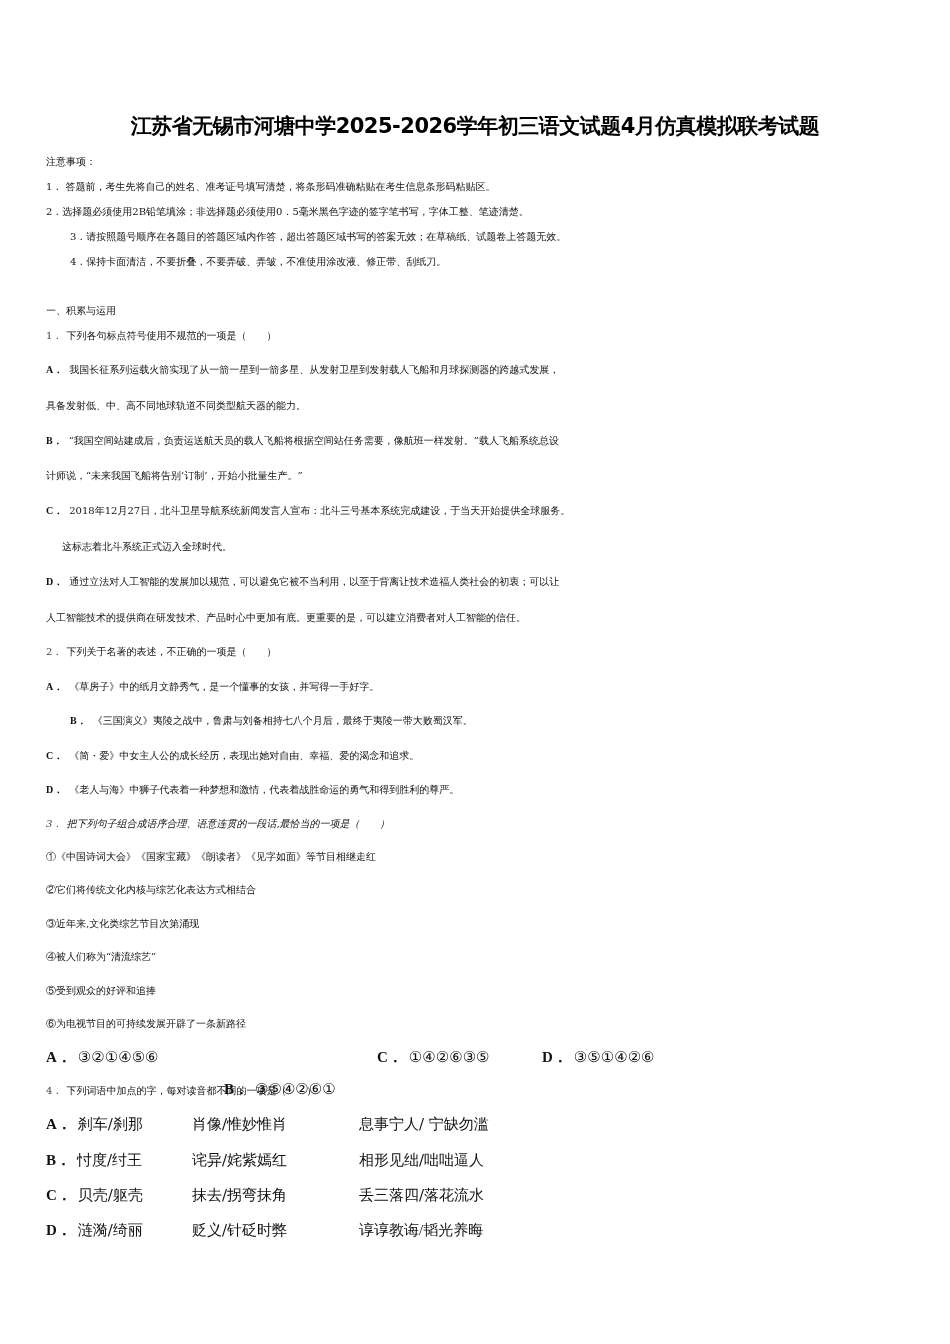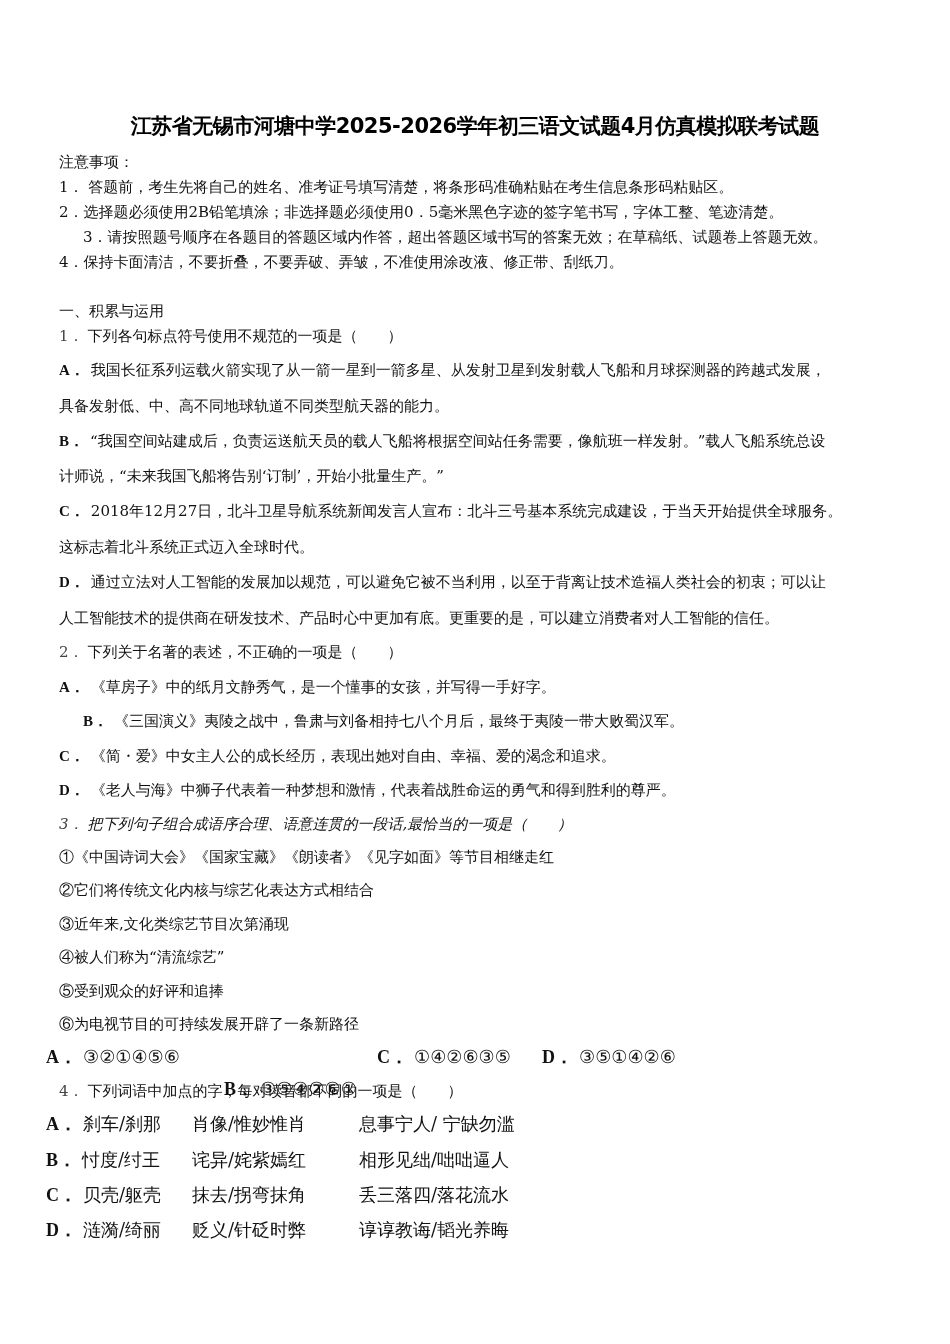--- a/index.html
+++ b/index.html
@@ -1,54 +1,54 @@
 <!DOCTYPE html>
 <html><head>
 <meta charset="utf-8">
 <style>
   html, body { margin: 0; padding: 0; background: #ffffff; }
   body { width: 950px; height: 1344px; position: relative; overflow: hidden; color: #111; font-family: "DejaVu Serif", "Liberation Serif", serif; }
   .title { position: absolute; top: 112px; left: 0; width: 950px; text-align: center; font-family: "DejaVu Sans", "Liberation Sans", sans-serif; font-weight: bold; font-size: 21px; letter-spacing: -0.5px; color: #000; }
-  .line { position: absolute; left: 59px; white-space: nowrap; font-size: 15px; line-height: 20px; }
+  .line { position: absolute; left: 46px; white-space: nowrap; font-size: 10px; line-height: 20px; }
   .lbl { font-weight: bold; font-family: "Liberation Serif", "DejaVu Serif", serif; margin-right: 6px; }
   .qnum { color: #444; margin-right: 4px; }
-  .col { position: absolute; white-space: nowrap; font-size: 18px; line-height: 20px; }
+  .col { position: absolute; white-space: nowrap; font-size: 15px; line-height: 20px; }
 </style>
 </head>
 <body>
 
 <div>
 
   <div class="title">江苏省无锡市河塘中学2025-2026学年初三语文试题4月仿真模拟联考试题</div>
 
   <div class="line" style="top:152px;">注意事项：</div>
   <div class="line" style="top:177px;">1．  答题前，考生先将自己的姓名、准考证号填写清楚，将条形码准确粘贴在考生信息条形码粘贴区。</div>
   <div class="line" style="top:202px;">2．选择题必须使用2B铅笔填涂；非选择题必须使用0．5毫米黑色字迹的签字笔书写，字体工整、笔迹清楚。</div>
   <div class="line" style="top:227px;margin-left:24px;">3．请按照题号顺序在各题目的答题区域内作答，超出答题区域书写的答案无效；在草稿纸、试题卷上答题无效。</div>
-  <div class="line" style="top:252px;">4．保持卡面清洁，不要折叠，不要弄破、弄皱，不准使用涂改液、修正带、刮纸刀。</div>
+  <div class="line" style="top:252px;margin-left:24px;">4．保持卡面清洁，不要折叠，不要弄破、弄皱，不准使用涂改液、修正带、刮纸刀。</div>
 
   <div class="line" style="top:301px;">一、积累与运用</div>
 
   <div class="line" style="top:326px;">
     <span class="qnum">1．</span><span>下列各句标点符号使用不规范的一项是（　　）</span>
   </div>
   <div class="line" style="top:360px;text-align:center;">
     <span class="lbl">A．</span><span>我国长征系列运载火箭实现了从一箭一星到一箭多星、从发射卫星到发射载人飞船和月球探测器的跨越式发展，</span>
   </div>
   <div class="line" style="top:396px;">具备发射低、中、高不同地球轨道不同类型航天器的能力。</div>
 
   <div class="line" style="top:431px;text-align:center;">
     <span class="lbl">B．</span><span>“我国空间站建成后，负责运送航天员的载人飞船将根据空间站任务需要，像航班一样发射。”载人飞船系统总设</span>
   </div>
   <div class="line" style="top:466px;">计师说，“未来我国飞船将告别‘订制’，开始小批量生产。”</div>
 
   <div class="line" style="top:501px;">
     <span class="lbl">C．</span><span>2018年12月27日，北斗卫星导航系统新闻发言人宣布：北斗三号基本系统完成建设，于当天开始提供全球服务。</span>
   </div>
-  <div class="line" style="top:537px;">这标志着北斗系统正式迈入全球时代。</div>
+  <div class="line" style="top:537px;margin-left:16px;">这标志着北斗系统正式迈入全球时代。</div>
 
   <div class="line" style="top:572px;">
     <span class="lbl">D．</span><span>通过立法对人工智能的发展加以规范，可以避免它被不当利用，以至于背离让技术造福人类社会的初衷；可以让</span>
   </div>
   <div class="line" style="top:608px;">人工智能技术的提供商在研发技术、产品时心中更加有底。更重要的是，可以建立消费者对人工智能的信任。</div>
 
   <div class="line" style="top:642px;">
     <span class="qnum">2．</span><span>下列关于名著的表述，不正确的一项是（　　）</span>
   </div>
   <div class="line" style="top:677px;">
@@ -106,15 +106,15 @@
   <div class="col" style="top:1185px; left:46px;">
     <span class="lbl">C．</span><span>贝壳/躯壳</span>
   </div>
   <div class="col" style="top:1185px; left:192px;">抹去/拐弯抹角</div>
   <div class="col" style="top:1185px; left:359px;">丢三落四/落花流水</div>
 
   <div class="col" style="top:1220px; left:46px;">
     <span class="lbl">D．</span><span>涟漪/绮丽</span>
   </div>
   <div class="col" style="top:1220px; left:192px;">贬义/针砭时弊</div>
-  <div class="col" style="top:1220px; left:359px;">谆谆教诲/韬光养晦</div>
+  <div class="col" style="top:1220px; left:359px;font-family:Liberation Serif, serif;">谆谆教诲/韬光养晦</div>
 
 </div>
 
 </body></html>

